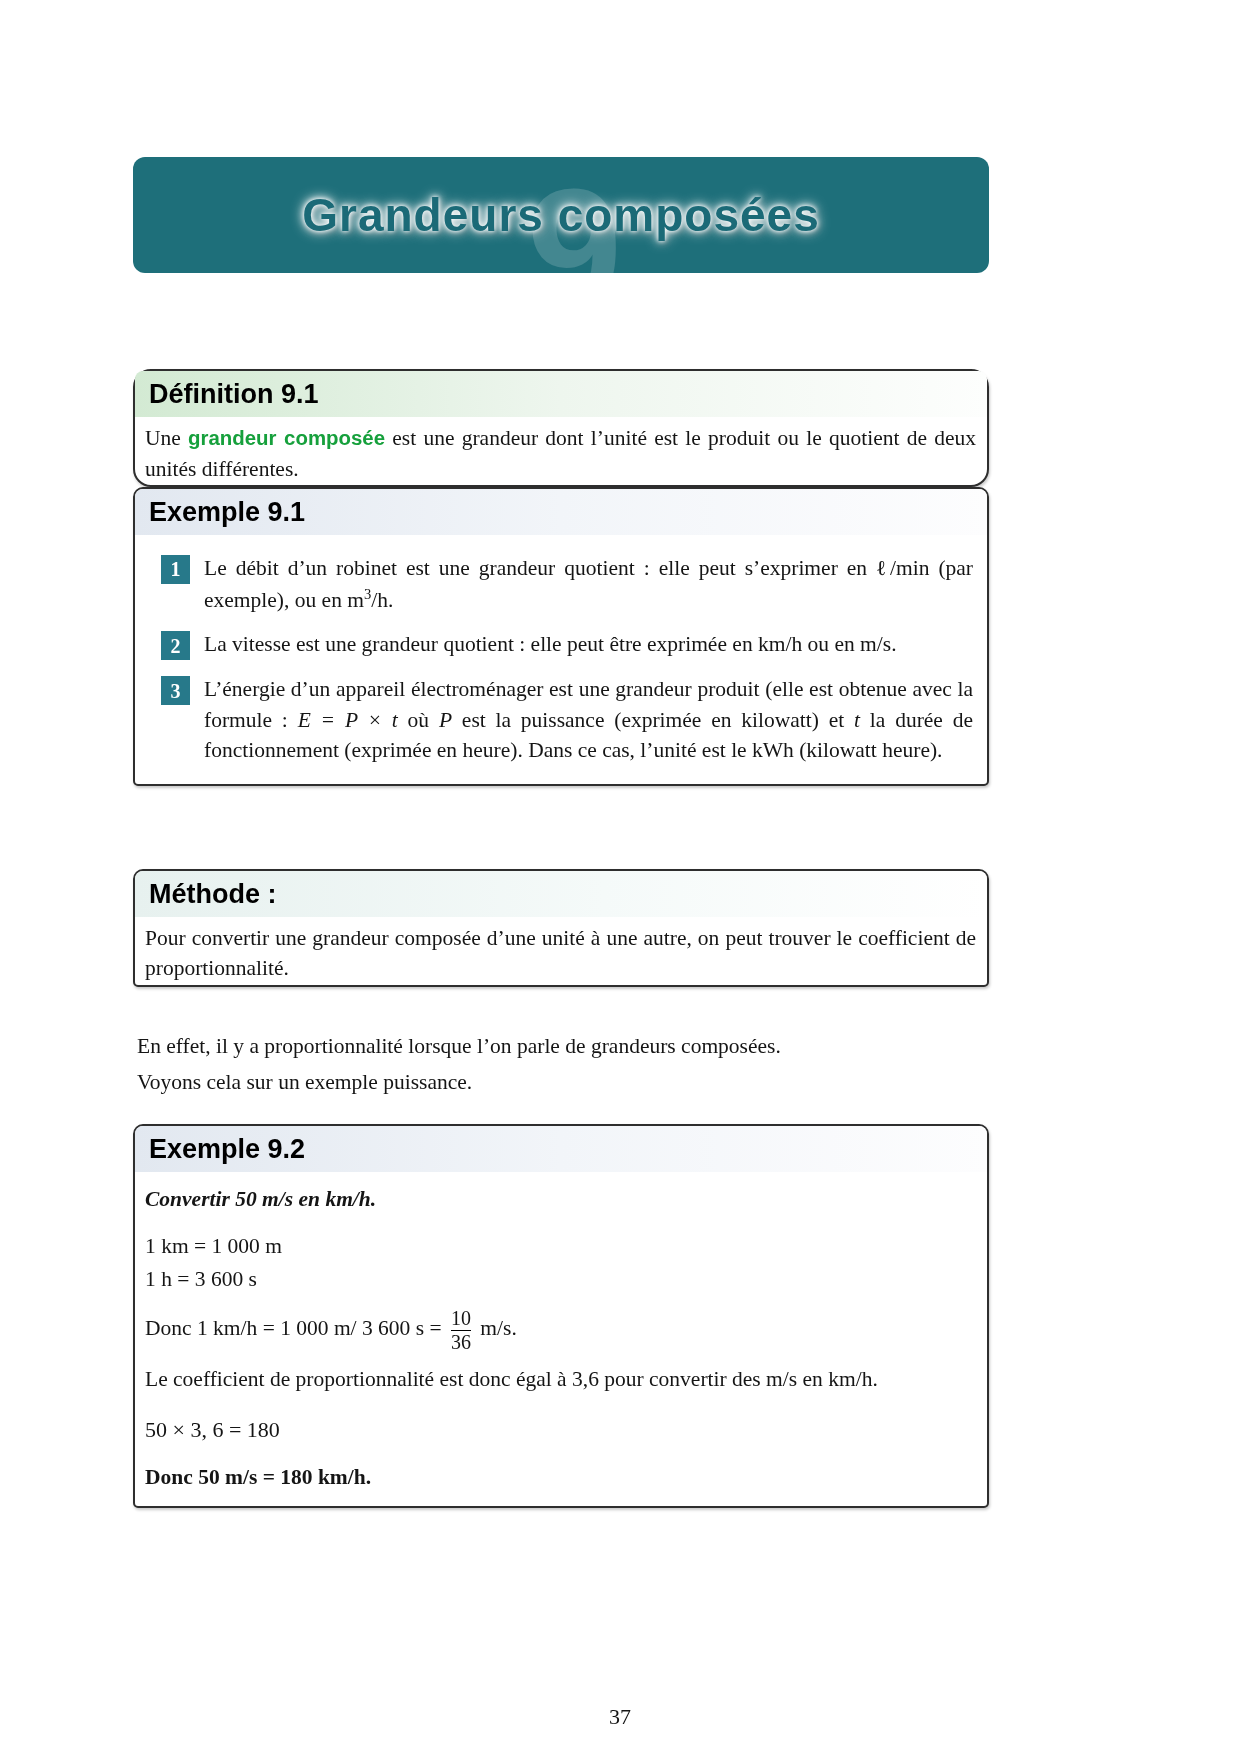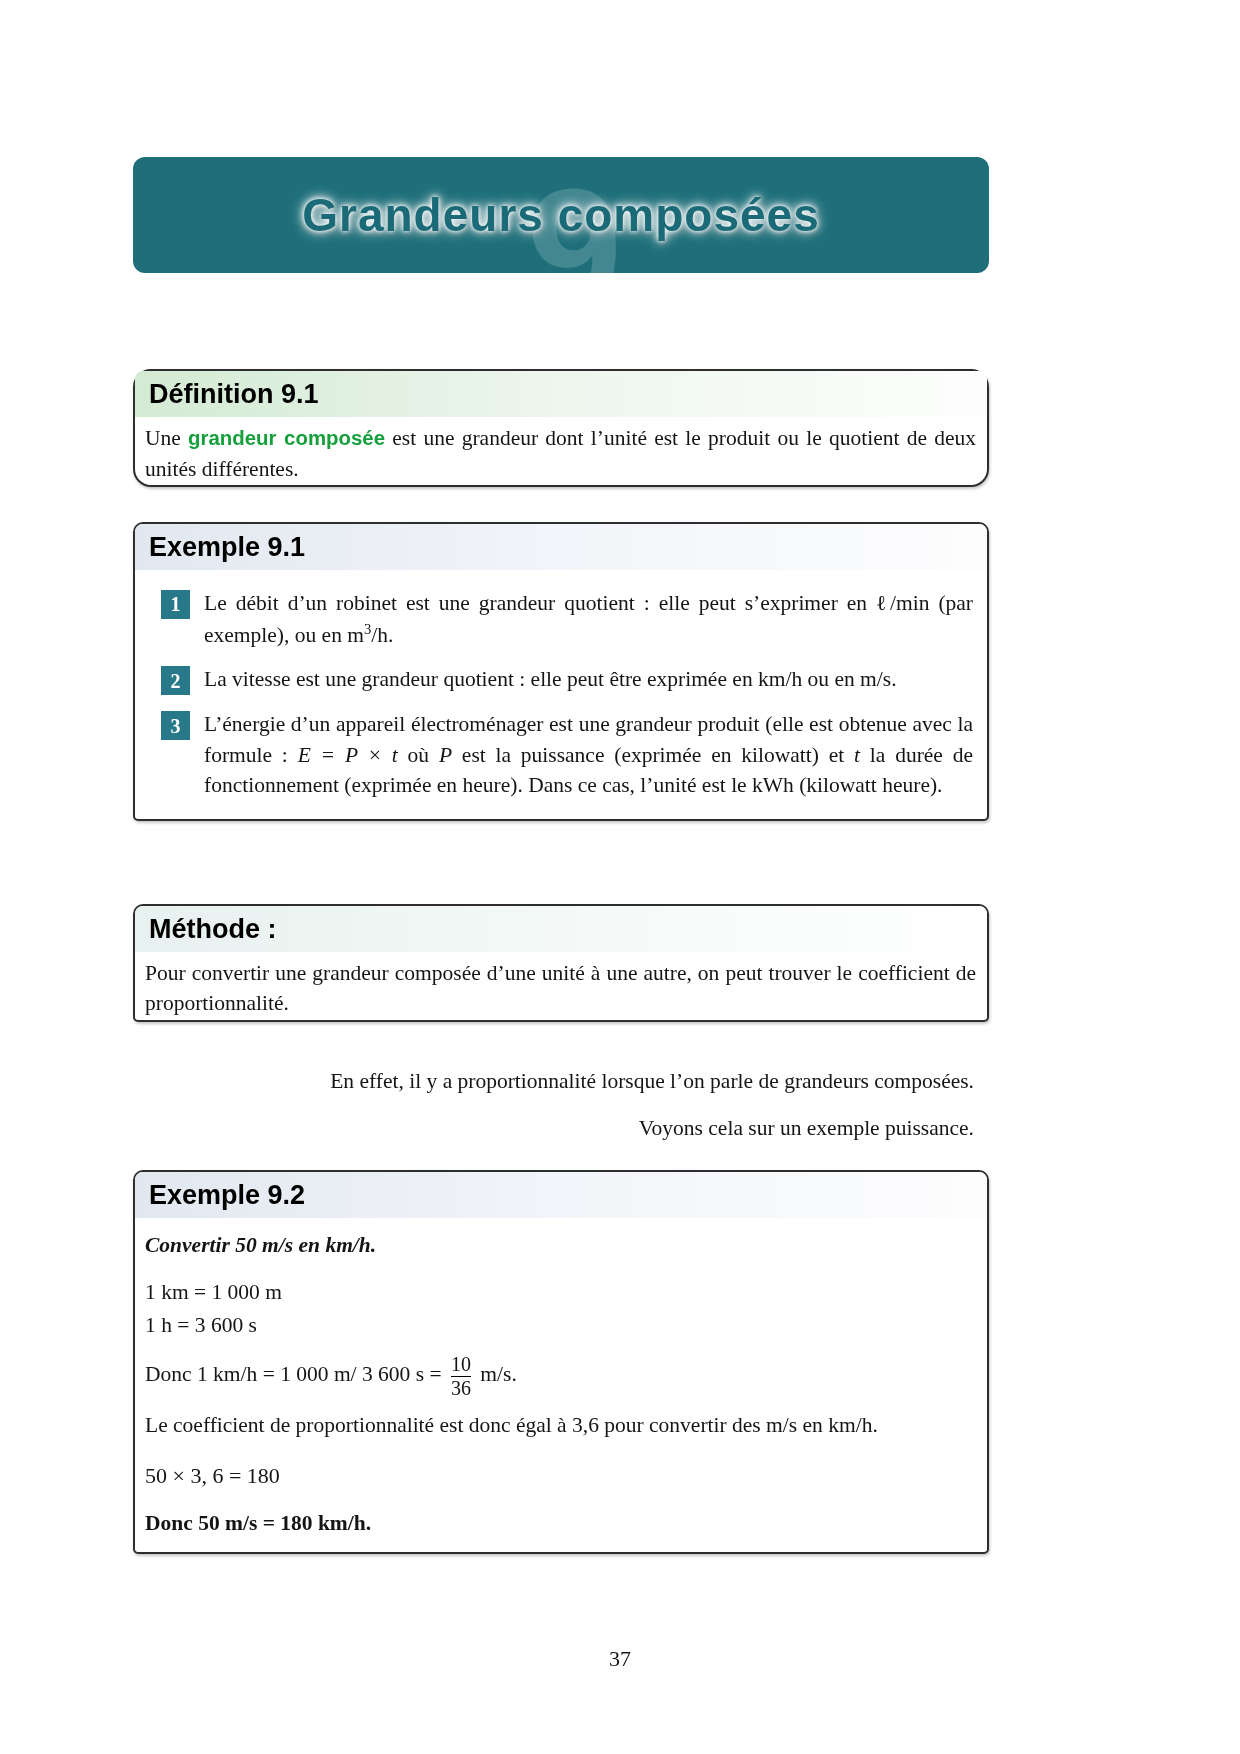--- a/index.html
+++ b/index.html
@@ -49,54 +49,54 @@
   .ex-header  { background:linear-gradient(90deg,var(--example-header-blue,#e2e8f0) 0%,#f2f5f9 50%,#fdfdfe 100%); }
   .met-header { background:linear-gradient(90deg,var(--methode-header-teal,#e7f1ef) 0%,#f5faf9 55%,#ffffff 100%); }
   .box-body { padding:6px 11px 1px 10px; font-size:21.5px; line-height:1.42; }
   .just { text-align:justify; margin:0; }
   .hl {
     color:var(--highlight-green,#16a03c);
     font-family:"Liberation Sans",sans-serif; font-weight:bold; font-size:0.95em;
   }
 
   .def-box { margin-top:96px;border-radius:18px; }
-  .ex1-box { margin-top:35px; }
+  .ex1-box { }
   .ex1-body { padding:4px 14px 18px 10px; font-size:21.5px; line-height:1.42; }
   .item { display:flex; gap:14px; margin:14px 0 0 16px; }
   .badge {
     flex:0 0 auto; width:29px; height:29px; margin-top:2px;
     background:var(--badge-teal,#27798a); color:#fff;
     font-weight:bold; font-size:20px;
     display:flex; align-items:center; justify-content:center;
   }
   .item-text { text-align:justify; }
   .math { font-style:italic; }
   sup { font-size:0.68em; }
 
   .met-box { margin-top:83px; }
 
   .intro { margin-top:43px; font-size:21.5px; line-height:1.5; }
-  .intro p { margin:15px;text-align:right; }
+  .intro p { margin:4px; }
 
   .ex2-box { margin-top:26px; }
   .ex2-body { padding:2px 12px 12px 10px; font-size:21.5px; line-height:1.42; }
   .statement { font-weight:bold; font-style:italic; margin:10px 0 16px; }
   .eqline { margin:3px 0; }
   .donc-line { margin-top:12px; }
   .frac {
     display:inline-flex; flex-direction:column; text-align:center;
     vertical-align:middle; font-size:20px; line-height:1.15; margin:0 4px;
   }
   .frac .den { border-top:1.7px solid #000; }
   .coeff-line { margin-top:10px; text-align:justify; }
   .centered-eq { text-align:left; margin:20px 0 16px; font-size:22px; }
   .conclusion { font-weight:bold; margin:8px 0 2px; }
 
   .page-num {
-    position:absolute; top:1646px; left:0; width:1240px;
+    position:absolute; top:1704px; left:0; width:1240px;
     text-align:center; font-size:22px;
   }
 </style>
 </head>
 <body>
 
 <div class="content">
 
   <div class="banner">
     <div class="chapter-num">9</div>

